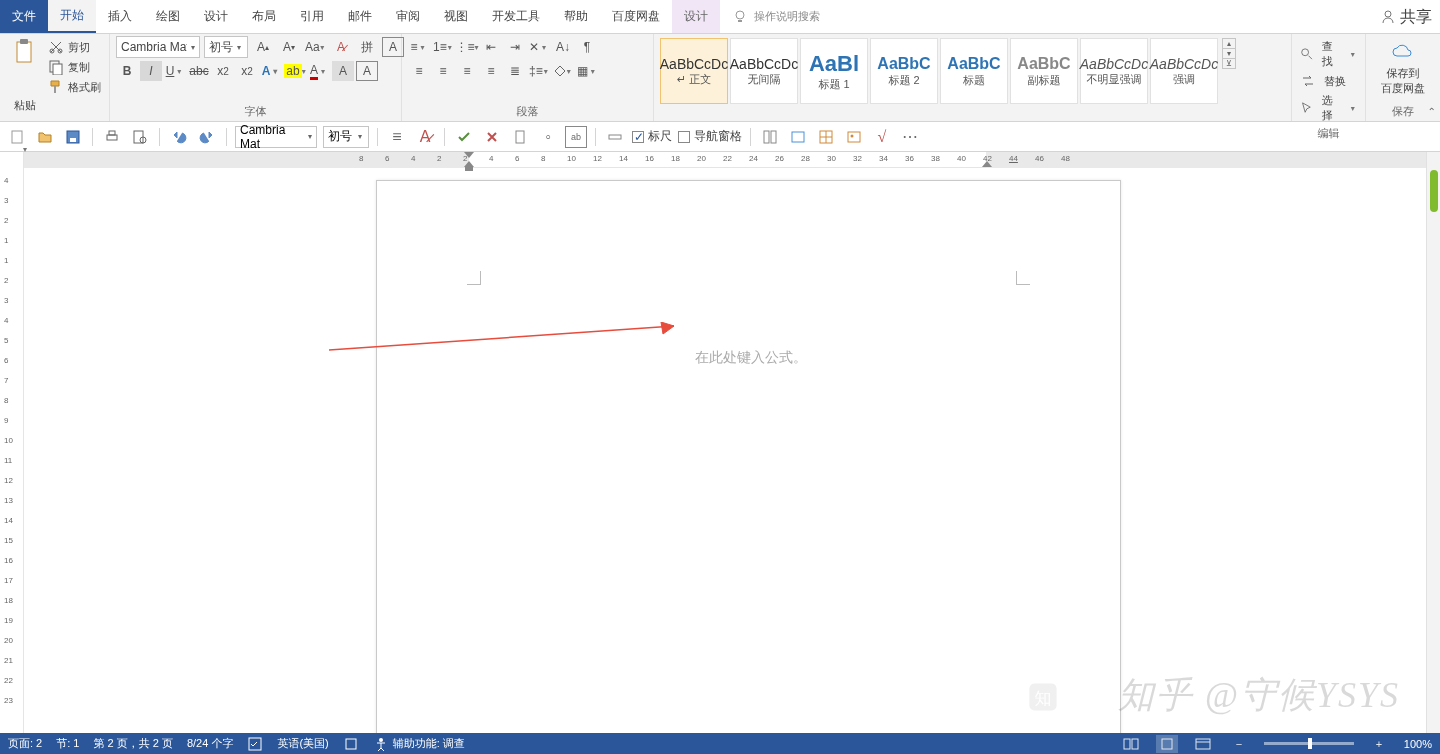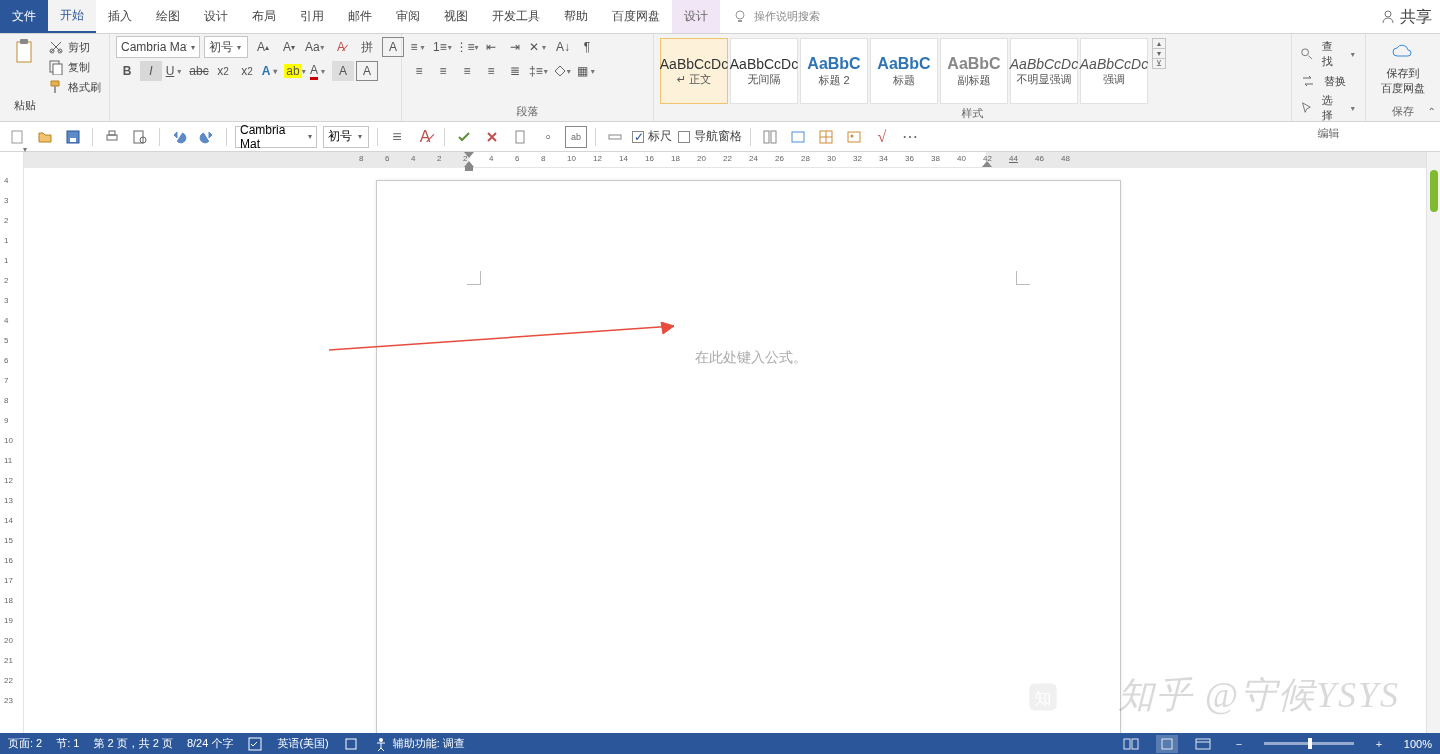--- a/index.html
+++ b/index.html
@@ -219,20 +219,21 @@
             <span class="dd">▾</span>
           </div>
         <div class="ibtn">
             <span style="border-bottom:3px solid #d00000">A</span>
             <span class="dd">▾</span>
           </div>
         <div class="ibtn" style="background:#ddd">A</div>
         <div class="ibtn" style="border:1px solid #888">A</div>
       </div>
     </div>
+    <div class="group-label">字体</div>
   </div>
 
   <div class="group" style="width:252px">
     <div class="group-body" style="flex-direction:column;gap:6px">
       <div class="mini-row" style="gap:2px">
         <div class="ibtn">≡<span class="dd">▾</span></div>
         <div class="ibtn">1≡<span class="dd">▾</span></div>
         <div class="ibtn">⋮≡<span class="dd">▾</span></div>
         <div class="ibtn">⇤</div>
         <div class="ibtn">⇥</div>
@@ -264,20 +265,24 @@
       <div class="styles-gal" id="styles-gal">
           <div class="style-item sel">
             <div class="style-prev ">AaBbCcDc</div>
             <div class="style-name">↵ 正文</div>
           </div>
           <div class="style-item">
             <div class="style-prev ">AaBbCcDc</div>
             <div class="style-name">无间隔</div>
           </div>
           <div class="style-item">
+            <div class="style-prev big">AaBl</div>
+            <div class="style-name">标题 1</div>
+          </div>
+          <div class="style-item">
             <div class="style-prev mid">AaBbC</div>
             <div class="style-name">标题 2</div>
           </div>
           <div class="style-item">
             <div class="style-prev mid">AaBbC</div>
             <div class="style-name">标题</div>
           </div>
           <div class="style-item">
             <div class="style-prev mid dim">AaBbC</div>
             <div class="style-name">副标题</div>
@@ -290,21 +295,20 @@
             <div class="style-prev ital">AaBbCcDc</div>
             <div class="style-name">强调</div>
           </div>
         </div>
       <div class="gal-scroll">
         <div>▴</div>
         <div>▾</div>
         <div>⊻</div>
       </div>
     </div>
-    <div class="group-label">样式</div>
   </div>
 
   <div class="group" style="width:74px">
     <div class="group-body">
         <div class="edit-col">
       <div class="edit-row">
             <svg class="ic16" viewBox="0 0 16 16">
               <circle cx="6" cy="6" r="4" fill="none" stroke="#666"></circle>
               <path d="M10 10l4 4" stroke="#666"></path>
             </svg>

